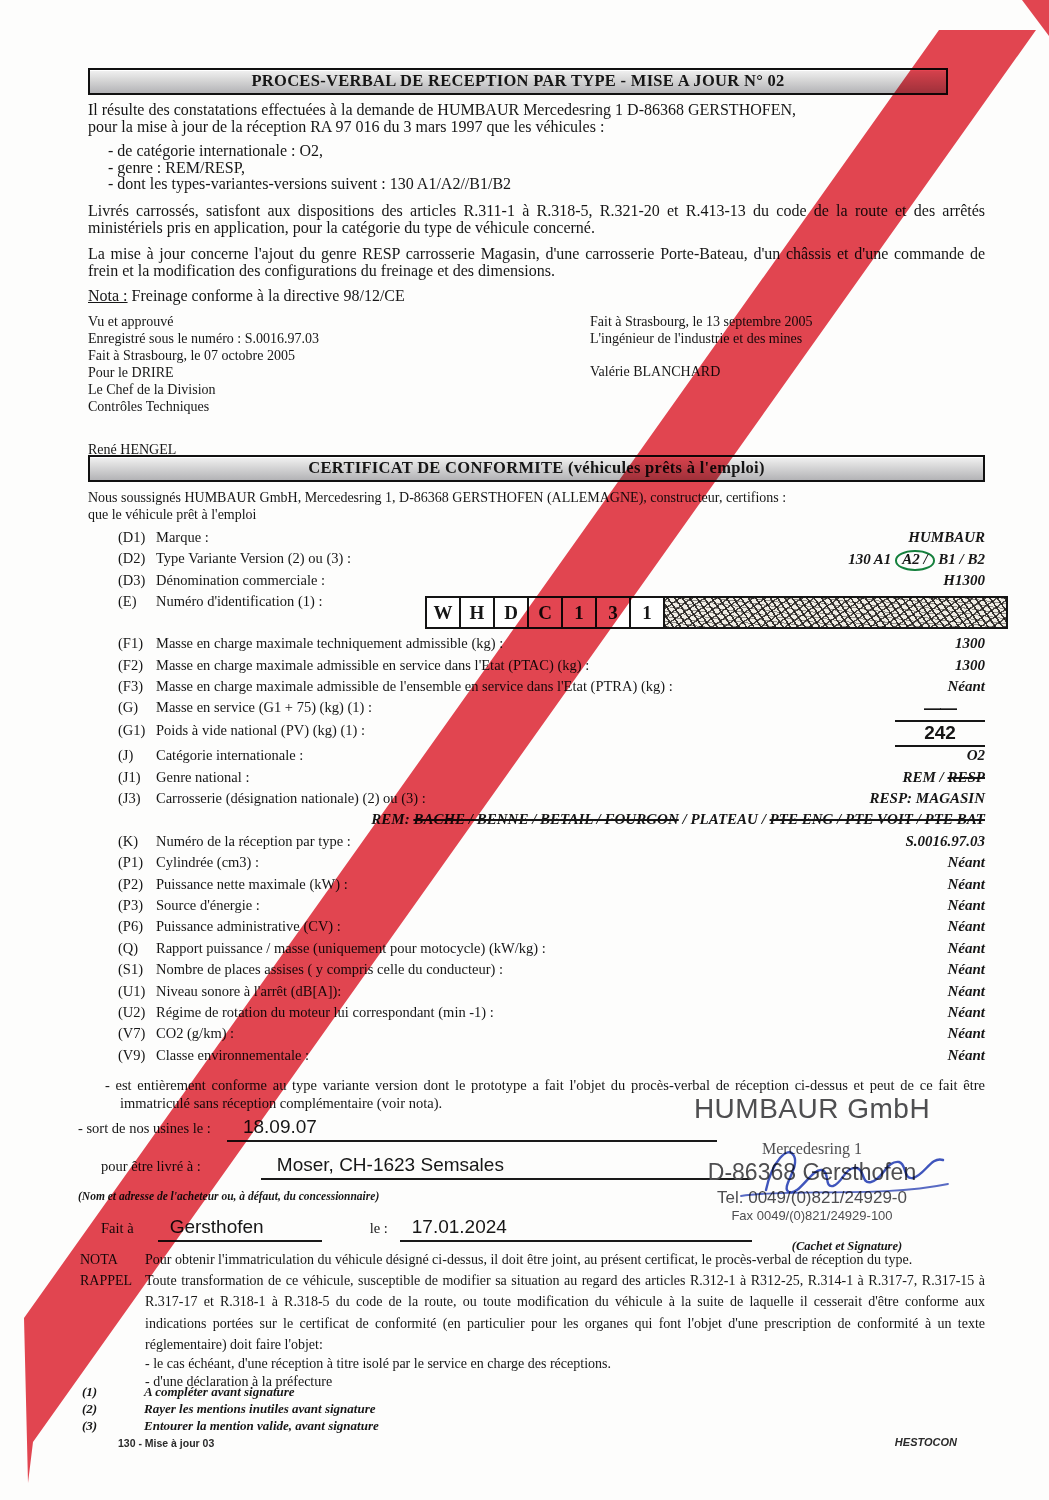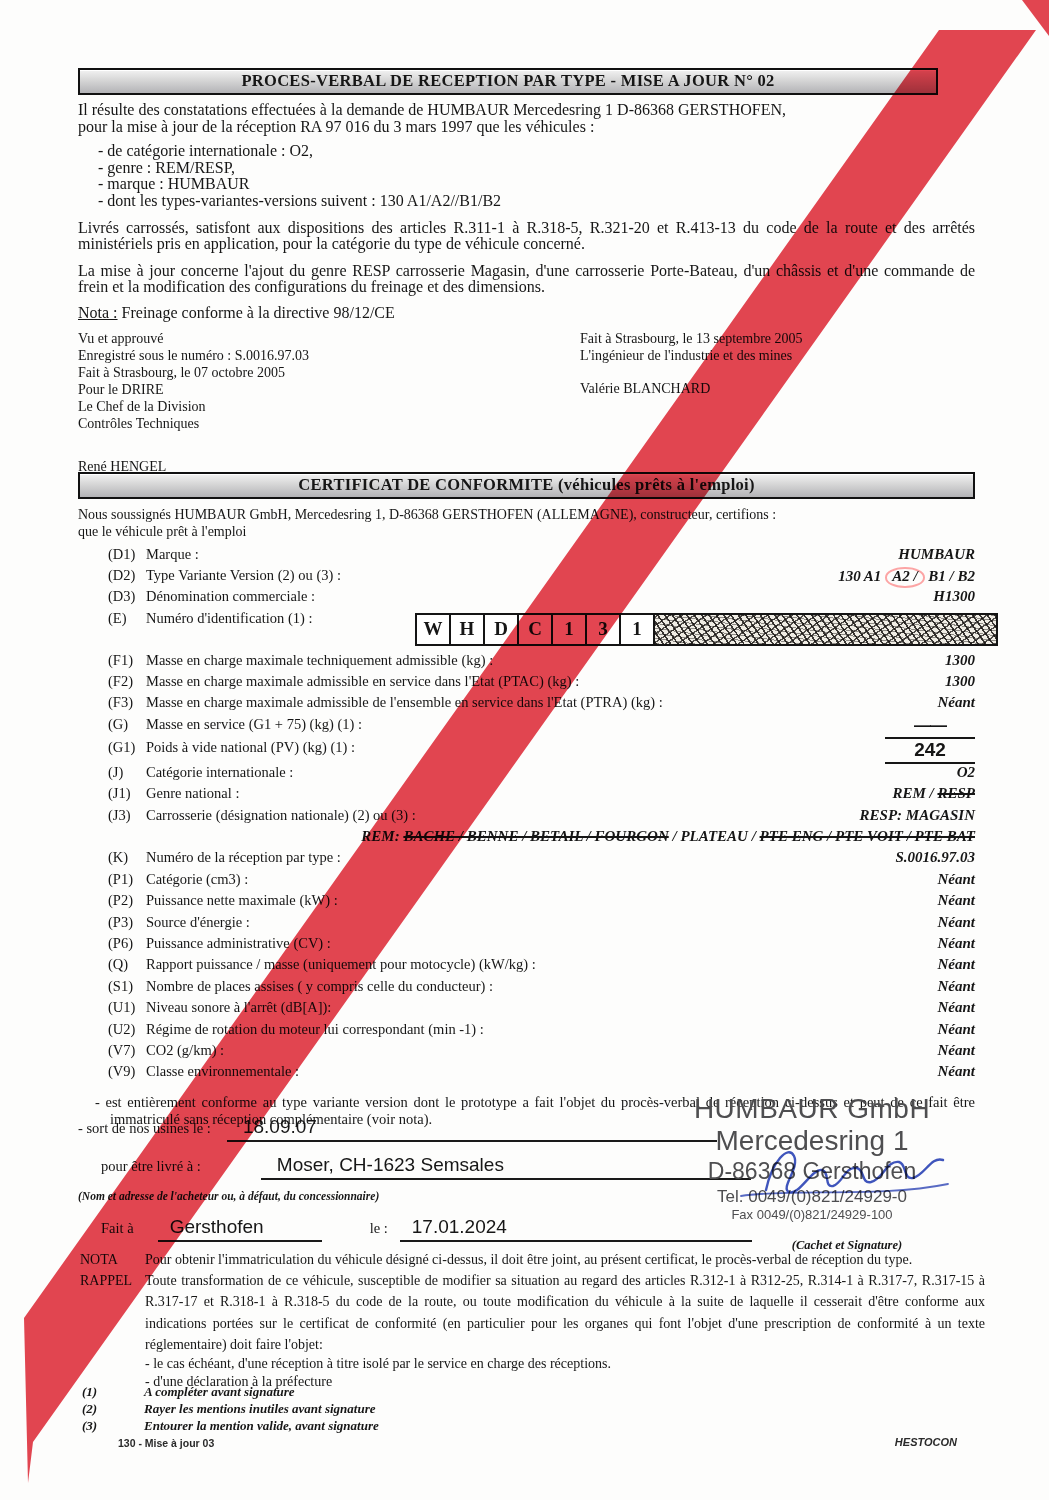--- a/index.html
+++ b/index.html
@@ -1,18 +1,18 @@
 <!DOCTYPE html>
 <html><head>
 <meta charset="utf-8">
 <style>
   html,body{margin:0;padding:0;background:#e8e8e8;}
   .page{position:relative;width:1049px;height:1500px;background:#fdfdfc;overflow:hidden;
         font-family:"Liberation Serif",serif;color:#161616;margin:0 auto;}
-  .content{position:absolute;left:78px;top:0;width:897px;}
+  .content{position:absolute;left:88px;top:0;width:897px;}
 
   
   .bar{border:2px solid #111;background:linear-gradient(180deg,#f2f2f2 0%,#dcdcdc 35%,#b3b3b6 100%);
        box-shadow:inset 0 1px 0 #fff;text-align:center;font-weight:700;font-size:16.5px;
        letter-spacing:.3px;padding:1px 0 2px;}
   .bar1{margin-top:68px;width:856px;}
   .bar2{margin-top:14px;width:893px;}
 
   .body-text{font-size:16px;line-height:16.6px;}
   .intro{margin-top:7px;}
@@ -28,21 +28,21 @@
   .signer-left{margin-top:26px;}
 
   .cert-intro{margin-top:7px;font-size:14px;line-height:17px;}
 
   
   .spec-rows{margin-top:6px;}
   .spec-row{display:flex;align-items:flex-start;min-height:21.4px;font-size:14.5px;}
   .spec-code{width:38px;margin-left:30px;flex:none;}
   .spec-label{flex:1;}
   .spec-value{margin-left:12px;text-align:right;font-style:italic;font-weight:700;font-size:15px;white-space:nowrap;}
-  .circled{display:inline-block;border:2px solid #fca5a5;border-radius:50%;padding:0 5px 1px;line-height:1.05;}
+  .circled{display:inline-block;border:2px solid #15803d;border-radius:50%;padding:0 5px 1px;line-height:1.05;}
   .struck{text-decoration:line-through;text-decoration-thickness:2px;}
   .rem-line{justify-content:flex-end;}
   .segline{white-space:nowrap;}
   .fill-box{display:inline-block;min-width:82px;text-align:center;border-bottom:2px solid #161616;padding:0 4px 1px;}
   .hand-dash{font:700 17px "Liberation Sans",sans-serif;font-style:normal;letter-spacing:-1px;}
   .hand-num{font:700 19px "Liberation Sans",sans-serif;font-style:normal;}
   .vin-row{position:relative;height:42px;}
   .vin-strip{position:absolute;left:337px;top:3px;display:flex;}
   .vin-box{width:36px;height:33px;border:2px solid #141414;margin-left:-2px;display:flex;align-items:center;
            justify-content:center;font:700 19px "Liberation Serif",serif;background:#fff;box-sizing:border-box;}
@@ -69,21 +69,21 @@
   .lbl-livre{margin-left:23px;}
   .lbl-fait{margin-left:23px;}
   .line-fait{width:152px;margin-left:24px;padding-left:12px;}
   .lbl-le{margin-left:48px;}
   .line-le{width:340px;margin-left:12px;padding-left:12px;}
 
   
   .stamp{position:absolute;left:642px;top:1093px;width:340px;text-align:center;
          font-family:"Liberation Sans",sans-serif;color:#4e4e50;}
   .stamp-l0{font-size:28px;letter-spacing:.5px;}
-  .stamp-l1{font-size:28px;margin-top:0;}
+  .stamp-l1{font-size:16px;margin-top:15px;font-family:Liberation Serif, serif;}
   .stamp-l2{font-size:23px;margin-top:1px;}
   .stamp-l3{font-size:17px;margin-top:2px;}
   .stamp-l4{font-size:13px;}
   .stamp-caption{font-family:"Liberation Serif",serif;color:#161616;font-style:italic;font-weight:700;
                  font-size:12.5px;margin-top:16px;padding-left:70px;}
 
   
   .legal{position:absolute;left:80px;top:1249px;width:905px;font-size:14px;line-height:21.2px;}
   .legal-row{display:flex;align-items:flex-start;}
   .legal-label{width:65px;flex:none;}
@@ -111,21 +111,20 @@
     </div>
 
     <div class="body-text intro">
       <div>Il résulte des constatations effectuées à la demande de HUMBAUR Mercedesring 1 D-86368 GERSTHOFEN,</div>
       <div>pour la mise à jour de la réception RA 97 016 du 3 mars 1997 que les véhicules :</div>
     </div>
 
     <div class="body-text bullets" id="bullets">
         <div>- de catégorie internationale : O2,</div>
         <div>- genre : REM/RESP,</div>
-        <div>- marque : HUMBAUR</div>
         <div>- dont les types-variantes-versions suivent : 130 A1/A2//B1/B2</div>
       </div>
 
     <div class="body-text para">Livrés carrossés, satisfont aux dispositions des articles R.311-1 à R.318-5, R.321-20 et R.413-13 du code de la route et des arrêtés ministériels pris en application, pour la catégorie du type de véhicule concerné.</div>
     <div class="body-text para">La mise à jour concerne l'ajout du genre RESP carrosserie Magasin, d'une carrosserie Porte-Bateau, d'un châssis et d'une commande de frein et la modification des configurations du freinage et des dimensions.</div>
 
     <div class="body-text nota-line">
       <span class="nota-label">Nota :</span><span> Freinage conforme à la directive 98/12/CE</span>
     </div>
 
@@ -234,21 +233,21 @@
         <div class="spec-row rem-line">
           <span class="spec-value segline"><span>REM: </span><span class="struck">BACHE / BENNE / BETAIL / FOURGON</span><span> / PLATEAU / </span><span class="struck">PTE ENG / PTE VOIT / PTE BAT</span></span>
         </div>
         <div class="spec-row">
           <span class="spec-code">(K)</span>
           <span class="spec-label">Numéro de la réception par type :</span>
           <span class="spec-value">S.0016.97.03</span>
         </div>
         <div class="spec-row">
           <span class="spec-code">(P1)</span>
-          <span class="spec-label">Catégorie (cm3) :</span>
+          <span class="spec-label">Cylindrée (cm3) :</span>
           <span class="spec-value">Néant</span>
         </div>
         <div class="spec-row">
           <span class="spec-code">(P2)</span>
           <span class="spec-label">Puissance nette maximale (kW) :</span>
           <span class="spec-value">Néant</span>
         </div>
         <div class="spec-row">
           <span class="spec-code">(P3)</span>
           <span class="spec-label">Source d'énergie :</span>

